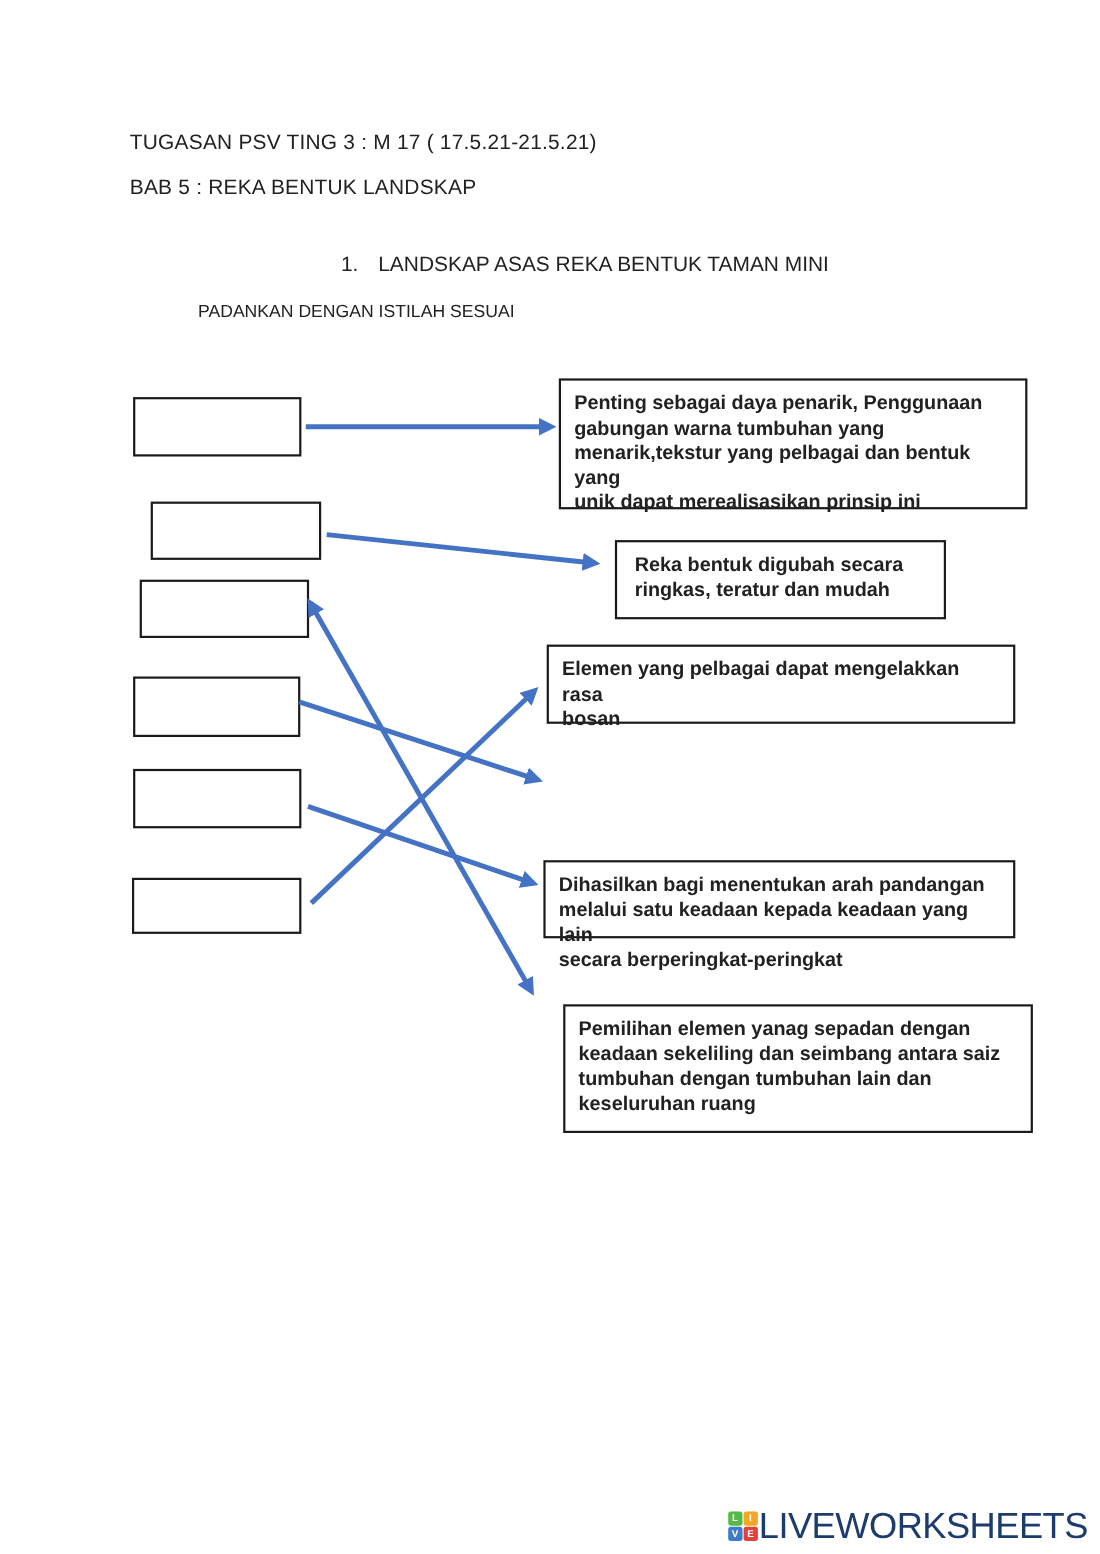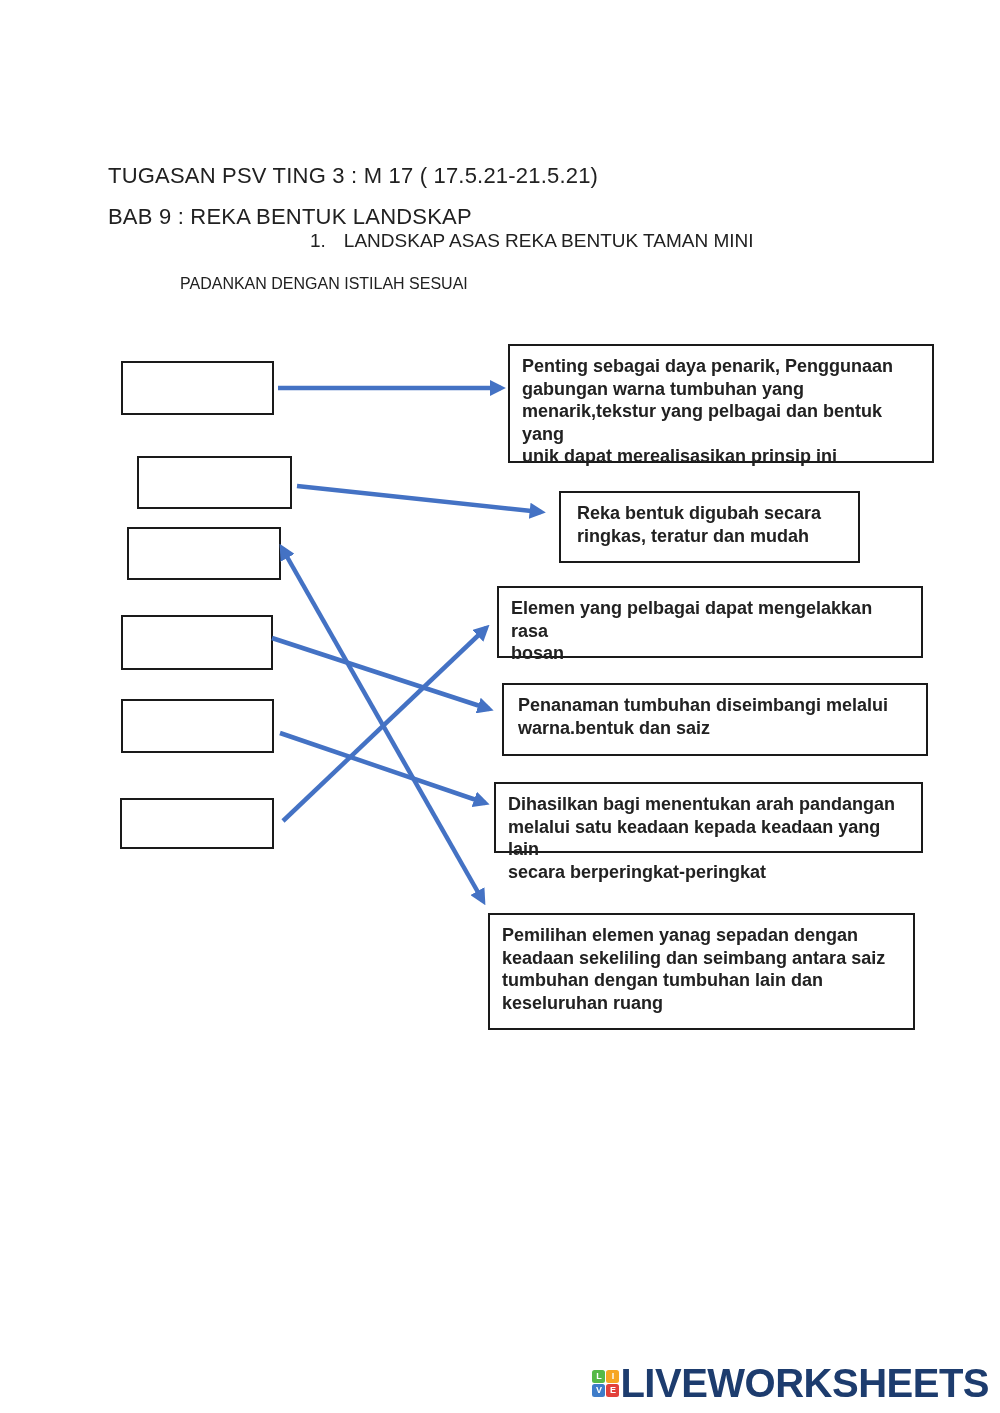--- a/index.html
+++ b/index.html
@@ -9,21 +9,21 @@
     --logo-navy:#1d3c6e;
     --logo-green:#56b947;
     --logo-orange:#f6a623;
     --logo-blue:#3e7cc9;
     --logo-red:#e2403a;
   }
   *{box-sizing:border-box;margin:0;padding:0;}
   body{background:#ffffff;font-family:"Liberation Sans","DejaVu Sans",sans-serif;}
   .page{position:relative;width:1000px;height:1413px;background:#ffffff;overflow:hidden;}
 
-  .hdr{position:absolute;left:108px;color:var(--ink);font-size:22px;letter-spacing:0.2px;white-space:nowrap;margin-top:44px;}
+  .hdr{position:absolute;left:118px;color:var(--ink);font-size:19px;letter-spacing:0.2px;white-space:nowrap;}
   .hdr1{top:119px;}
   .hdr2{top:160px;}
 
   .qline{position:absolute;left:310px;top:230px;display:flex;color:var(--ink);font-size:19px;white-space:nowrap;}
   .qnum{margin-right:18px;}
   .instr{position:absolute;left:180px;top:275px;color:var(--ink);font-size:16px;white-space:nowrap;}
 
   .abox{position:absolute;background:#fff;border:2px solid var(--box-border);}
   .abox1{left:121px;top:361px;width:153px;height:54px;}
   .abox2{left:137px;top:456px;width:155px;height:53px;}
@@ -33,41 +33,41 @@
   .abox6{left:120px;top:798px;width:154px;height:51px;}
 
   .dbox{position:absolute;background:#fff;border:2px solid var(--box-border);
         color:var(--ink);font-size:18px;line-height:1.25;
         padding:9px 10px 8px 12px;white-space:pre-line;font-weight:bold;}
   .dbox1{left:508px;top:344px;width:426px;height:119px;}
   .dbox2{left:559px;top:491px;width:301px;height:72px;padding-left:16px;}
   .dbox3{left:497px;top:586px;width:426px;height:72px;}
   .dbox4{left:502px;top:683px;width:426px;height:73px;padding-left:14px;}
   .dbox5{left:494px;top:782px;width:429px;height:71px;}
-  .dbox6{left:488px;top:913px;width:427px;height:117px;}
+  .dbox6{left:512px;top:913px;width:427px;height:117px;}
 
   .arrows{position:absolute;left:0;top:0;width:1000px;height:1413px;pointer-events:none;}
 
   .logo{position:absolute;right:11px;bottom:7px;display:flex;align-items:center;cursor:pointer;}
   .logo-grid{display:grid;grid-template-columns:13px 13px;grid-template-rows:13px 13px;gap:1px;margin-right:1px;}
   .lg{display:flex;align-items:center;justify-content:center;border-radius:2.5px;
       color:#fff;font-size:9px;font-weight:bold;line-height:1;}
   .lg-l{background:var(--logo-green);}
   .lg-i{background:var(--logo-orange);}
   .lg-v{background:var(--logo-blue);}
   .lg-e{background:var(--logo-red);}
-  .logo-text{color:var(--logo-navy);font-size:40px;font-weight:bold;letter-spacing:-0.5px;white-space:nowrap;}
+  .logo-text{color:var(--logo-navy);font-size:33px;font-weight:normal;letter-spacing:-0.5px;white-space:nowrap;}
 </style>
 </head>
 <body>
 
 <div class="page">
 
   <div class="hdr hdr1">TUGASAN  PSV TING 3 : M 17 ( 17.5.21-21.5.21)</div>
-  <div class="hdr hdr2">BAB 9 : REKA BENTUK LANDSKAP</div>
+  <div class="hdr hdr2">BAB 5 : REKA BENTUK LANDSKAP</div>
 
   <div class="qline">
     <span class="qnum">1.</span>
     <span class="qtitle">LANDSKAP ASAS REKA BENTUK TAMAN MINI</span>
   </div>
   <div class="instr">PADANKAN DENGAN ISTILAH SESUAI</div>
 
   <div class="abox abox1"></div>
   <div class="abox abox2"></div>
   <div class="abox abox3"></div>
@@ -90,22 +90,20 @@
     </svg>
 
   <div class="dbox dbox1">Penting sebagai daya penarik, Penggunaan
 gabungan warna tumbuhan yang
 menarik,tekstur yang pelbagai  dan bentuk yang
 unik dapat merealisasikan prinsip ini</div>
   <div class="dbox dbox3">Elemen yang pelbagai dapat mengelakkan rasa
 bosan</div>
   <div class="dbox dbox2">Reka bentuk digubah secara
 ringkas, teratur dan mudah</div>
-  <div class="dbox dbox4">Penanaman tumbuhan diseimbangi melalui
-warna.bentuk dan saiz</div>
   <div class="dbox dbox5">Dihasilkan bagi menentukan arah pandangan
 melalui satu keadaan kepada keadaan yang lain
 secara berperingkat-peringkat</div>
   <div class="dbox dbox6">Pemilihan elemen yanag sepadan dengan
 keadaan sekeliling dan seimbang antara saiz
 tumbuhan dengan tumbuhan lain dan
 keseluruhan ruang</div>
 
   <div class="logo">
     <div class="logo-grid">

